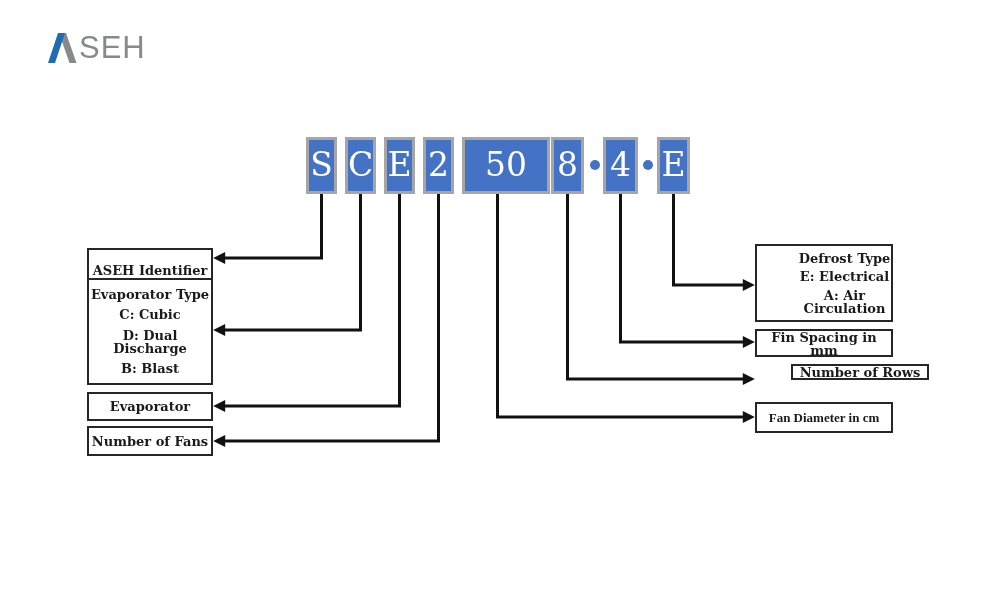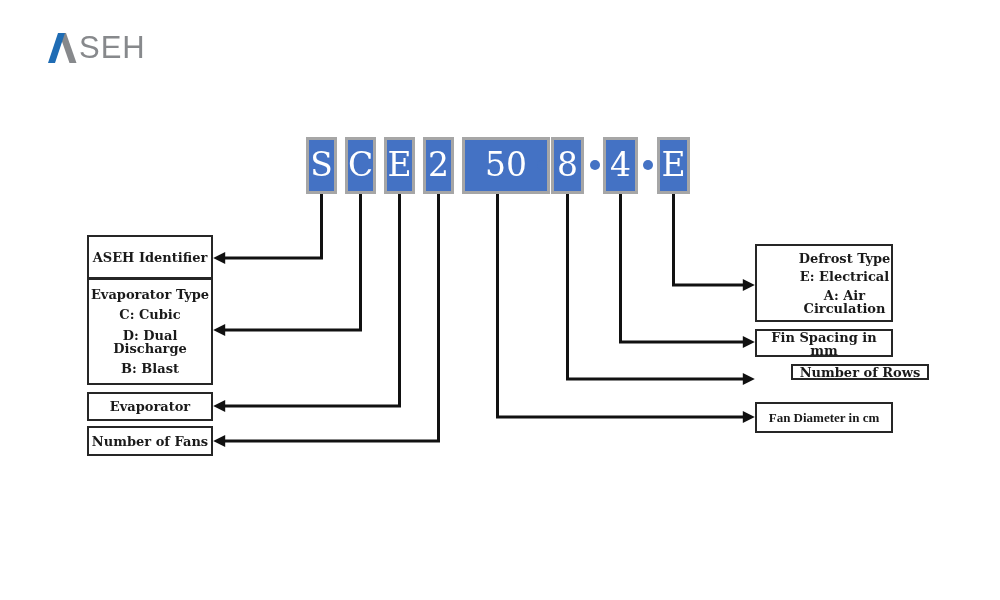--- a/index.html
+++ b/index.html
@@ -53,21 +53,21 @@
     display: flex; flex-direction: column;
     justify-content: space-evenly; align-items: center;
     color: #1a1a1a; font-weight: bold; font-size: 13px;
     text-align: center; line-height: 1;
   }
   .label-box span { display: block; }
 
   .lbl-left  { left: 87px;  width: 126px; }
   .lbl-right { left: 755px; width: 138px; }
 
-  .lb-aseh      { top: 235px; height: 44px; }
+  .lb-aseh      { top: 248px; height: 44px; }
   .lb-evaptype  { top: 278px; height: 107px; }
   .lb-evap      { top: 392px; height: 29px; }
   .lb-fans      { top: 426px; height: 30px; }
 
   .rb-defrost   { top: 244px; height: 78px; padding-left: 41px; }
   .rb-fin       { top: 329px; height: 28px; }
   .rb-rows      { top: 364px; height: 16px; margin-left: 36px; }
   .rb-diam      { top: 402px; height: 31px; font-family: Liberation Serif, serif; }
 </style>
 </head>

